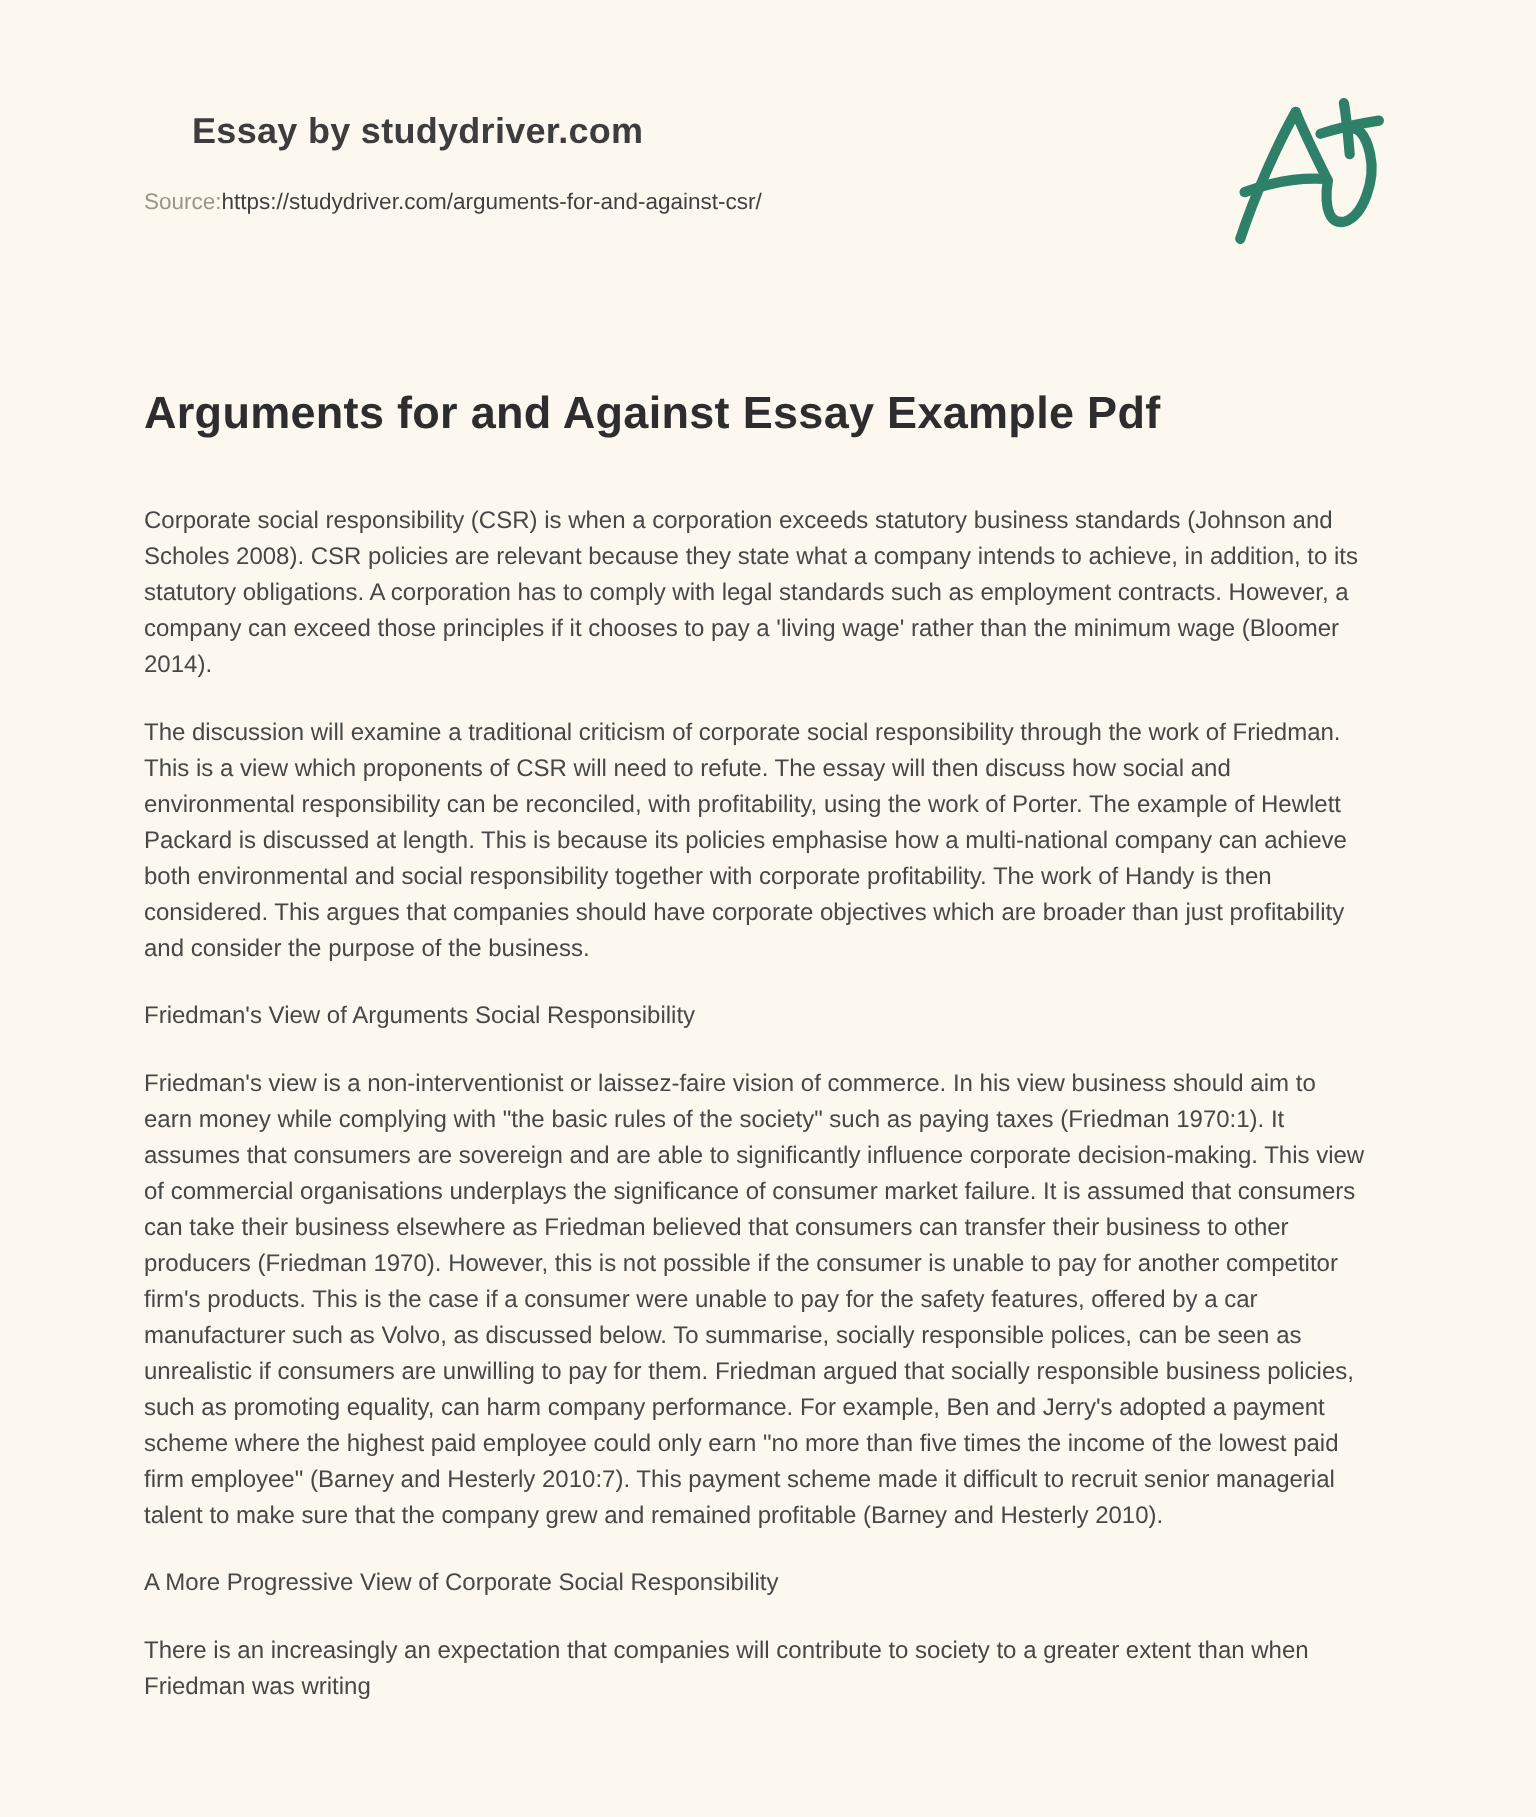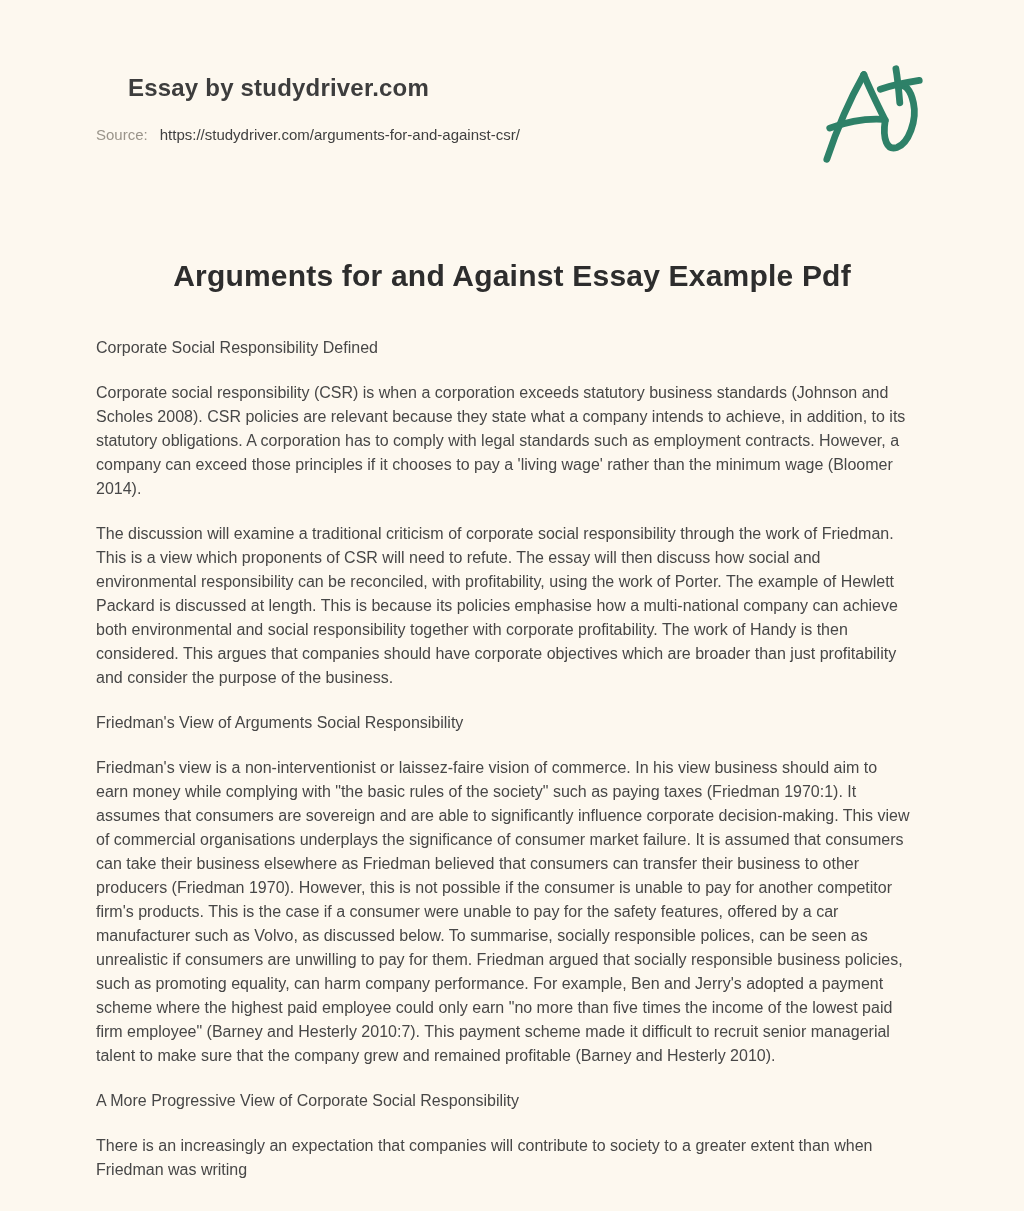--- a/index.html
+++ b/index.html
@@ -31,21 +31,21 @@
     color: #3d3d3d;
     letter-spacing: 0.2px;
     margin-left: 32px;
   }
   .source-line {
     margin-top: 24px;
     font-size: 15px;
   }
   .source-label {
     color: #9a948a;
-    margin-right: 12px;
+    margin-right: 0;
   }
   .source-link {
     color: #404040;
     text-decoration: none;
   }
   .logo {
     position: absolute;
     top: -14px;
     right: 0;
     width: 107px;
@@ -53,21 +53,20 @@
   }
   .logo svg { display: block; width: 100%; height: 100%; }
   
   .doc-title {
     margin: 115px 0 42px 0;
     font-size: 30px;
     line-height: 36px;
     font-weight: 700;
     color: #2d2d2d;
     letter-spacing: 0.2px;
-    text-align: center;
   }
   .section-heading {
     margin: 21px 0 0 0;
     font-size: 16px;
     line-height: 24px;
     font-weight: 400;
     color: #474747;
   }
   .body-paragraph {
     margin: 21px 16px 0 0;
@@ -103,21 +102,20 @@
 
           <path d="M61,30 C73,26 88,23 101,21"></path>
         </g>
       </svg>
     </div>
   </header>
 
   <h1 class="doc-title">Arguments for and Against Essay Example Pdf</h1>
 
   <section class="section">
-    <h2 class="section-heading">Corporate Social Responsibility Defined</h2>
     <p class="body-paragraph">Corporate social responsibility (CSR) is when a corporation exceeds statutory business standards (Johnson and Scholes 2008). CSR policies are relevant because they state what a company intends to achieve, in addition, to its statutory obligations. A corporation has to comply with legal standards such as employment contracts. However, a company can exceed those principles if it chooses to pay a 'living wage' rather than the minimum wage (Bloomer 2014).</p>
   </section>
 
   <section class="section">
     <p class="body-paragraph">The discussion will examine a traditional criticism of corporate social responsibility through the work of Friedman. This is a view which proponents of CSR will need to refute. The essay will then discuss how social and environmental responsibility can be reconciled, with profitability, using the work of Porter. The example of Hewlett Packard is discussed at length. This is because its policies emphasise how a multi-national company can achieve both environmental and social responsibility together with corporate profitability. The work of Handy is then considered. This argues that companies should have corporate objectives which are broader than just profitability and consider the purpose of the business.</p>
   </section>
 
   <section class="section">
     <h2 class="section-heading">Friedman's View of Arguments Social Responsibility</h2>
     <p class="body-paragraph">Friedman's view is a non-interventionist or laissez-faire vision of commerce. In his view business should aim to earn money while complying with "the basic rules of the society" such as paying taxes (Friedman 1970:1). It assumes that consumers are sovereign and are able to significantly influence corporate decision-making. This view of commercial organisations underplays the significance of consumer market failure. It is assumed that consumers can take their business elsewhere as Friedman believed that consumers can transfer their business to other producers (Friedman 1970). However, this is not possible if the consumer is unable to pay for another competitor firm's products. This is the case if a consumer were unable to pay for the safety features, offered by a car manufacturer such as Volvo, as discussed below. To summarise, socially responsible polices, can be seen as unrealistic if consumers are unwilling to pay for them. Friedman argued that socially responsible business policies, such as promoting equality, can harm company performance. For example, Ben and Jerry's adopted a payment scheme where the highest paid employee could only earn "no more than five times the income of the lowest paid firm employee" (Barney and Hesterly 2010:7). This payment scheme made it difficult to recruit senior managerial talent to make sure that the company grew and remained profitable (Barney and Hesterly 2010).</p>

